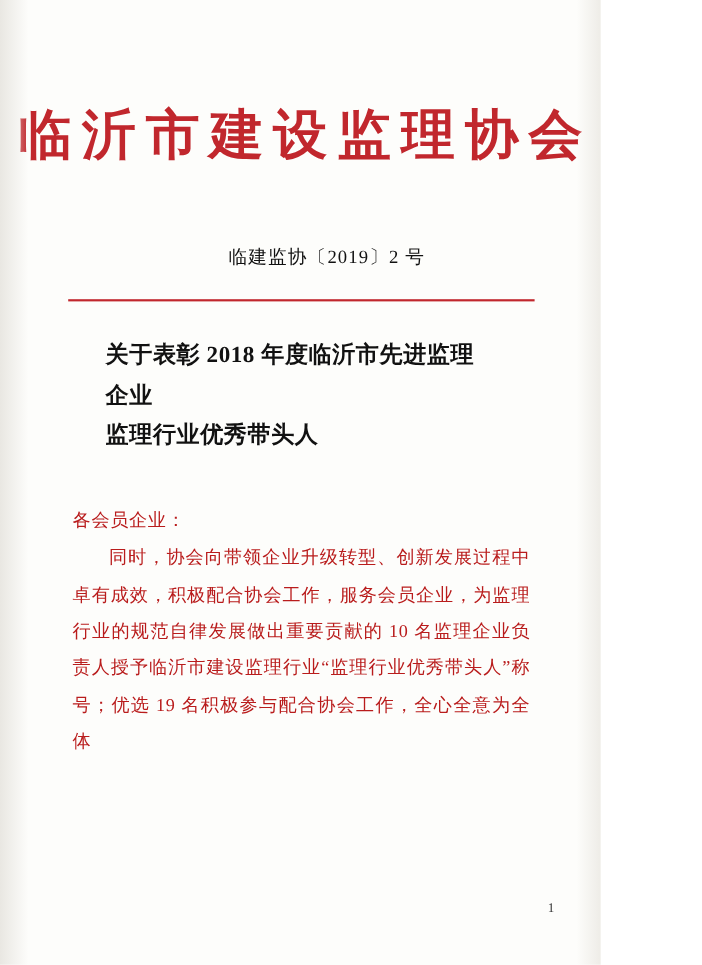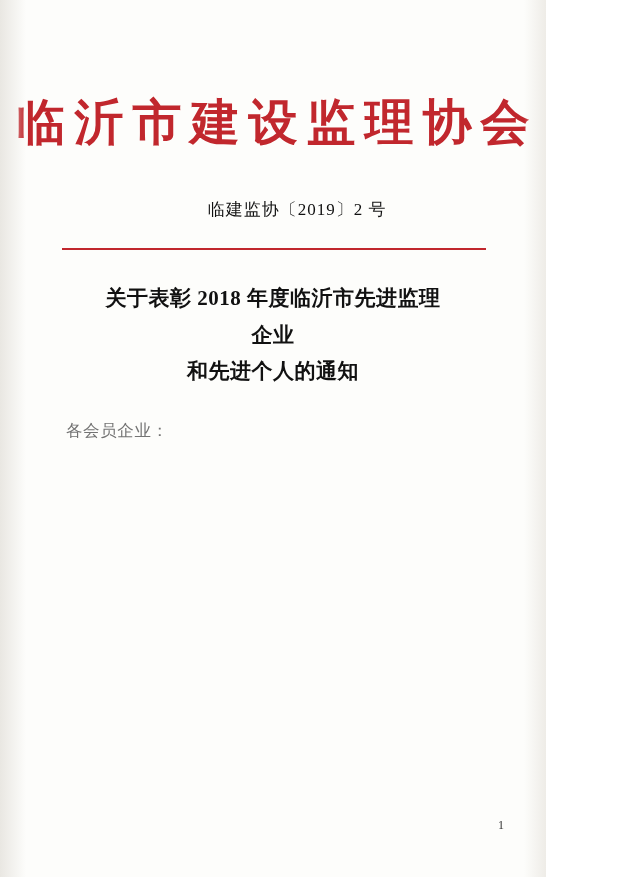--- a/index.html
+++ b/index.html
@@ -49,49 +49,48 @@
     padding-top: 96px;
     line-height: 1.1;
     text-indent: 9px;
     white-space: nowrap;
   }
 
   .docnum {
     text-align: center;
     font-size: 17px;
     letter-spacing: 1px;
-    margin-top: 48px;
+    margin-top: 72px;
     color: #111;
     font-family: "Liberation Serif", "DejaVu Serif", serif;
     padding-left: 48px;
   }
 
   .red-rule {
     height: 2px;
     background: #c1272d;
     margin: 27px 60px 0 62px;
   }
 
   .title {
-    text-align: center;
     font-size: 21px;
     line-height: 1.75;
     margin: 30px 96px 0 96px;
     font-weight: 600;
     letter-spacing: 0.5px;
     color: #111;
   }
 
   .body-text {
-    margin: 24px 64px 0 66px;
+    margin: 42px 64px 0 66px;
     font-size: 16.5px;
     line-height: 2.02;
     letter-spacing: 0.6px;
     text-align: justify;
-    color: #737373;
+    color: #b91c1c;
   }
   .body-text p {
     margin: 0 0 1px 0;
   }
   .indent2 {
     text-indent: 2em;
   }
 
   .page-number {
     position: absolute;
@@ -107,22 +106,23 @@
 <div class="page">
 
   <div class="letterhead">临沂市建设监理协会</div>
 
   <div class="docnum">临建监协〔2019〕2 号</div>
 
   <div class="red-rule"></div>
 
   <div class="title">
     <div>关于表彰 2018 年度临沂市先进监理企业</div>
-    <div>和先进个人的通知</div>
+    <div>监理行业优秀带头人</div>
   </div>
 
   <div class="body-text">
     <p>各会员企业：</p>
+    <p class="indent2">同时，协会向带领企业升级转型、创新发展过程中卓有成效，积极配合协会工作，服务会员企业，为监理行业的规范自律发展做出重要贡献的 10 名监理企业负责人授予临沂市建设监理行业“监理行业优秀带头人”称号；优选 19 名积极参与配合协会工作，全心全意为全体</p>
   </div>
 
   <div class="page-number">1</div>
 
 </div>
 
 </body></html>

